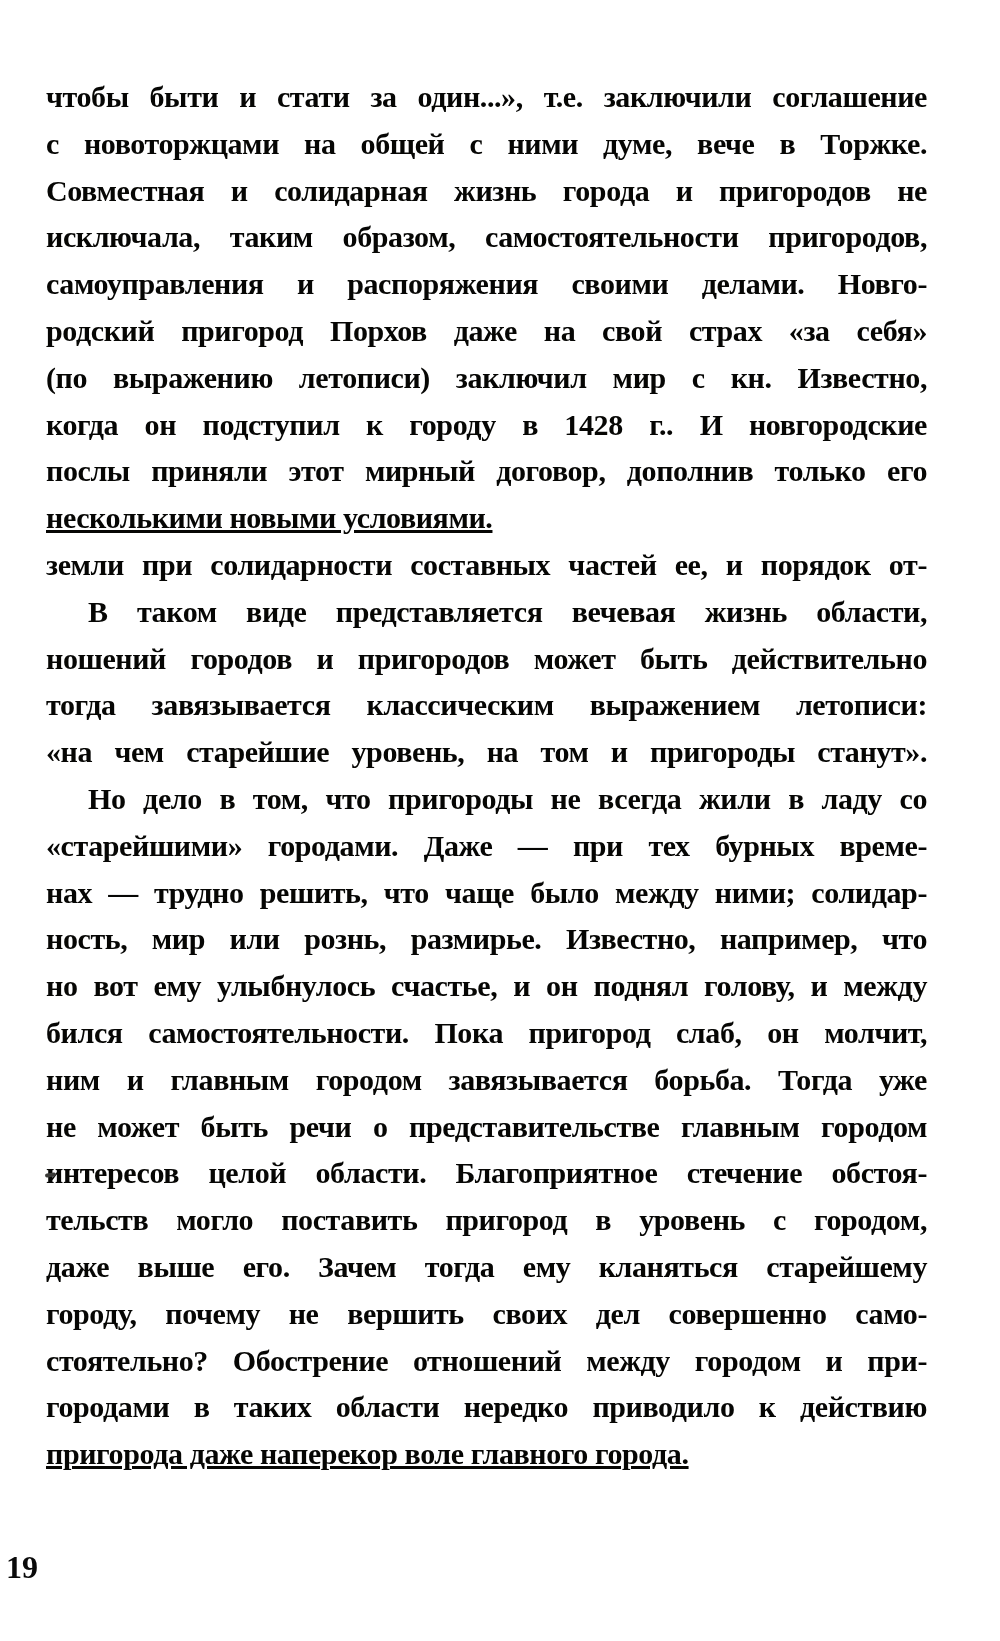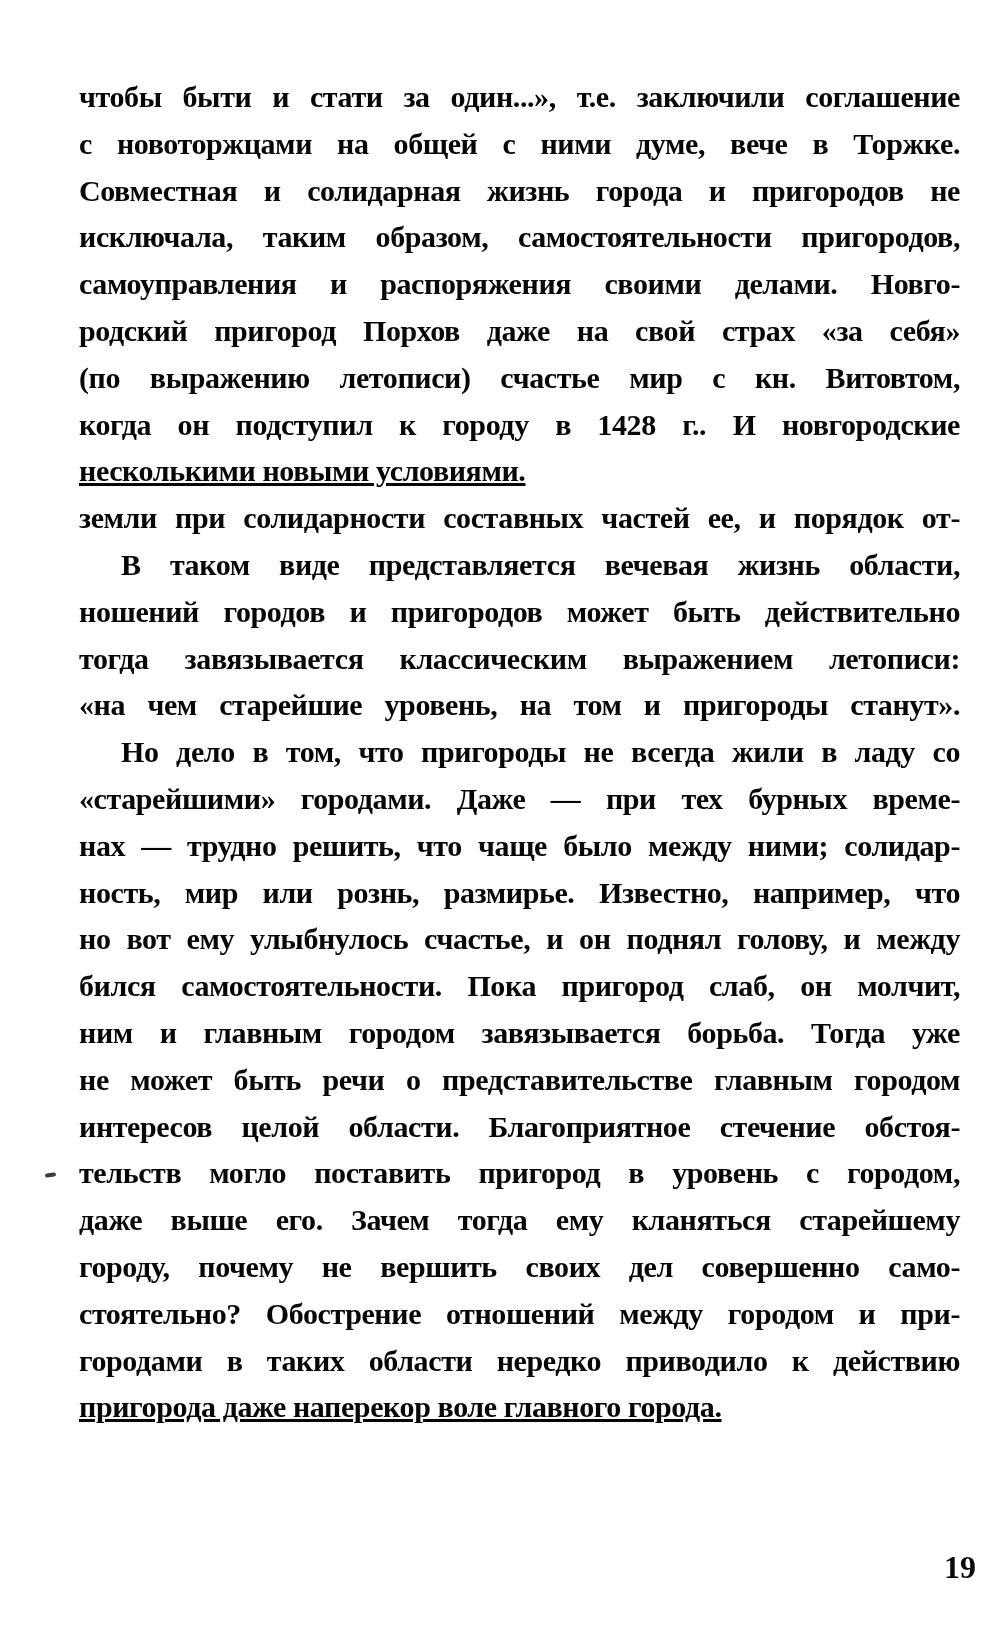--- a/index.html
+++ b/index.html
@@ -11,21 +11,21 @@
     position: relative;
     width: 1000px;
     height: 1641px;
     background: #ffffff;
     overflow: hidden;
     font-family: "Liberation Serif", serif;
     color: #060604;
   }
   .text-block {
     position: absolute;
-    left: 79px;
+    left: 46px;
     top: 74px;
     width: 881px;
     font-size: 30px;
     font-weight: bold;
     line-height: 46.8px;
     letter-spacing: -0.4px;
   }
   .line {
     text-align: justify;
     text-align-last: justify;
@@ -36,25 +36,26 @@
     text-decoration: underline;
   }
   .line.indent {
     text-indent: 42px;
   }
   .page-number {
     position: absolute;
     top: 1549px;
     left: 0;
     width: 976px;
-    text-align: right;
+    text-align: left;
     font-size: 32px;
     font-weight: bold;
     letter-spacing: 0;
     color: #0a0a0a;
+    padding-left: 6px;
   }
   .margin-speck {
     position: absolute;
     left: 45px;
     top: 1173px;
     width: 11px;
     height: 4px;
     background: #3a3a38;
     border-radius: 2px;
     transform: rotate(-8deg);
@@ -64,22 +65,23 @@
 <body>
 
 <div class="page">
   <div class="text-block" id="text-block">
       <div class="line">чтобы быти и стати за один...», т.е. заключили соглашение</div>
       <div class="line">с новоторжцами на общей с ними думе, вече в Торжке.</div>
       <div class="line">Совместная и солидарная жизнь города и пригородов не</div>
       <div class="line">исключала, таким образом, самостоятельности пригородов,</div>
       <div class="line">самоуправления и распоряжения своими делами. Новго-</div>
       <div class="line">родский пригород Порхов даже на свой страх «за себя»</div>
-      <div class="line">(по выражению летописи) счастье мир с кн. Витовтом,</div>
+      <div class="line">(по выражению летописи) заключил мир с кн. Известно,</div>
       <div class="line">когда он подступил к городу в 1428 г.. И новгородские</div>
+      <div class="line">послы приняли этот мирный договор, дополнив только его</div>
       <div class="line para-end">несколькими новыми условиями.</div>
       <div class="line">земли при солидарности составных частей ее, и порядок от-</div>
       <div class="line indent">В таком виде представляется вечевая жизнь области,</div>
       <div class="line">ношений городов и пригородов может быть действительно</div>
       <div class="line">тогда завязывается классическим выражением летописи:</div>
       <div class="line">«на чем старейшие уровень, на том и пригороды станут».</div>
       <div class="line indent">Но дело в том, что пригороды не всегда жили в ладу со</div>
       <div class="line">«старейшими» городами. Даже — при тех бурных време-</div>
       <div class="line">нах — трудно решить, что чаще было между ними; солидар-</div>
       <div class="line">ность, мир или рознь, размирье. Известно, например, что</div>

